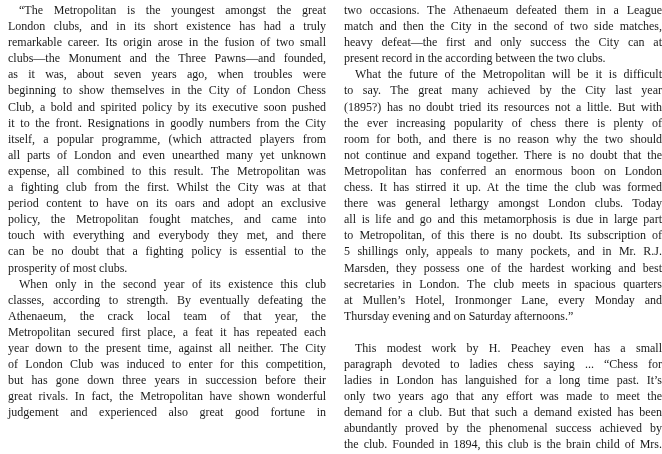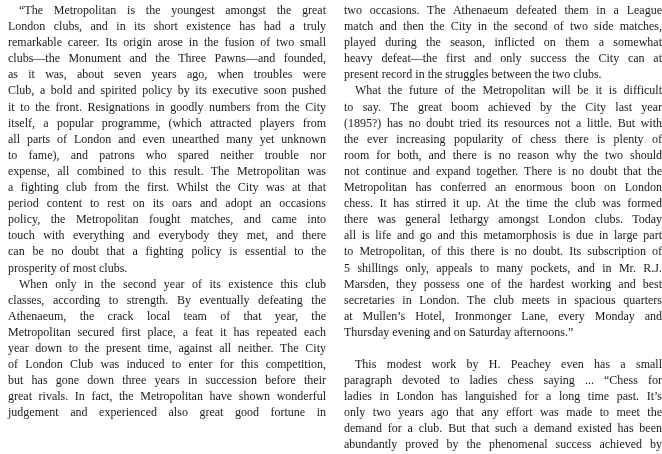--- a/index.html
+++ b/index.html
@@ -17,28 +17,28 @@
 </head>
 <body>
 
 <div class="col col-left">
   <div>
       <span class="line indent">“The Metropolitan is the youngest amongst the great</span>
       <span class="line">London clubs, and in its short existence has had a truly</span>
       <span class="line">remarkable career. Its origin arose in the fusion of two small</span>
       <span class="line">clubs—the Monument and the Three Pawns—and founded,</span>
       <span class="line">as it was, about seven years ago, when troubles were</span>
+      <span class="line">beginning to show themselves in the City of London Chess</span>
       <span class="line">Club, a bold and spirited policy by its executive soon pushed</span>
       <span class="line">it to the front. Resignations in goodly numbers from the City</span>
       <span class="line">itself, a popular programme, (which attracted players from</span>
       <span class="line">all parts of London and even unearthed many yet unknown</span>
-      <span class="line">to fame), and patrons who spared neither trouble nor</span>
       <span class="line">expense, all combined to this result. The Metropolitan was</span>
       <span class="line">a fighting club from the first. Whilst the City was at that</span>
-      <span class="line">period content to rest on its oars and adopt an occasions</span>
+      <span class="line">period content to have on its oars and adopt an exclusive</span>
       <span class="line">policy, the Metropolitan fought matches, and came into</span>
       <span class="line">touch with everything and everybody they met, and there</span>
       <span class="line">can be no doubt that a fighting policy is essential to the</span>
       <span class="line last">prosperity of most clubs.</span>
     </div>
   <div>
       <span class="line indent">When only in the second year of its existence this club</span>
       <span class="line">classes, according to strength. By eventually defeating the</span>
       <span class="line">Athenaeum, the crack local team of that year, the</span>
       <span class="line">Metropolitan secured first place, a feat it has repeated each</span>
@@ -47,27 +47,26 @@
       <span class="line">but has gone down three years in succession before their</span>
       <span class="line">great rivals. In fact, the Metropolitan have shown wonderful</span>
       <span class="line">judgement and experienced also great good fortune in</span>
     </div>
 </div>
 
 <div class="col col-right">
   <div>
       <span class="line">two occasions. The Athenaeum defeated them in a League</span>
       <span class="line">match and then the City in the second of two side matches,</span>
-      <span class="line">played during the season, inflicted on them a somewhat</span>
       <span class="line">heavy defeat—the first and only success the City can at</span>
-      <span class="line last">present record in the struggles between the two clubs.</span>
+      <span class="line last">present record in the according between the two clubs.</span>
     </div>
   <div>
       <span class="line indent">What the future of the Metropolitan will be it is difficult</span>
-      <span class="line">to say. The great boom achieved by the City last year</span>
+      <span class="line">to say. The great many achieved by the City last year</span>
       <span class="line">(1895?) has no doubt tried its resources not a little. But with</span>
       <span class="line">the ever increasing popularity of chess there is plenty of</span>
       <span class="line">room for both, and there is no reason why the two should</span>
       <span class="line">not continue and expand together. There is no doubt that the</span>
       <span class="line">Metropolitan has conferred an enormous boon on London</span>
       <span class="line">chess. It has stirred it up. At the time the club was formed</span>
       <span class="line">there was general lethargy amongst London clubs. Today</span>
       <span class="line">all is life and go and this metamorphosis is due in large part</span>
       <span class="line">to Metropolitan, of this there is no doubt. Its subscription of</span>
       <span class="line">5 shillings only, appeals to many pockets, and in Mr. R.J.</span>

